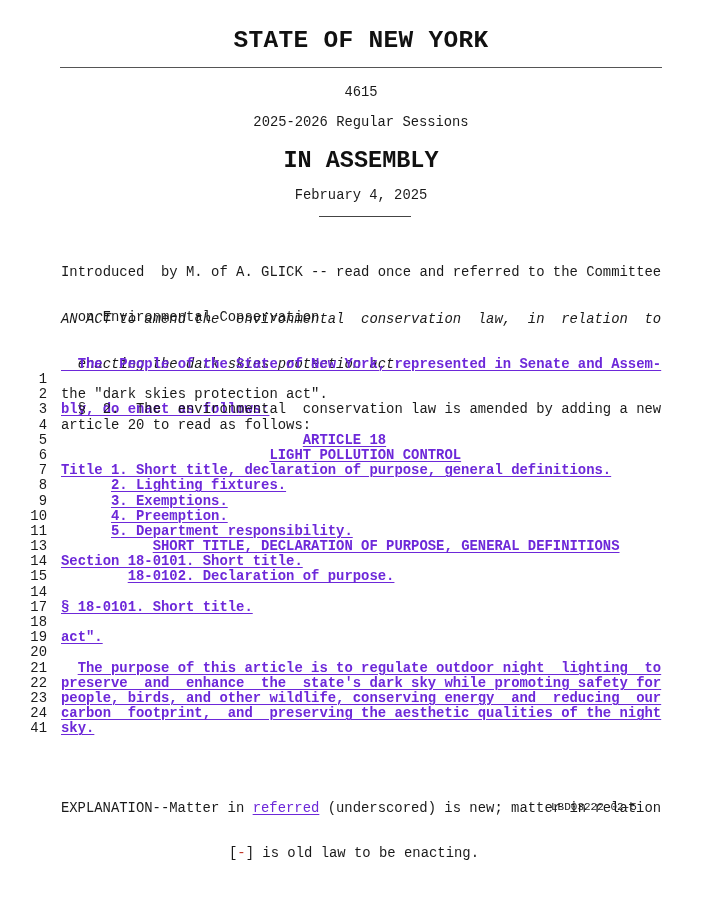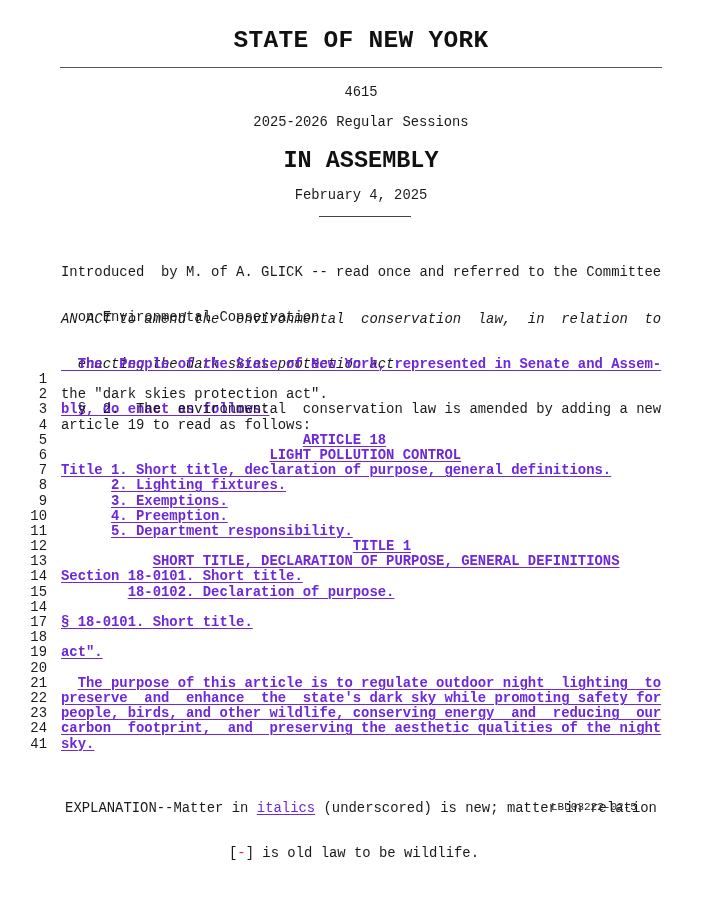--- a/index.html
+++ b/index.html
@@ -58,42 +58,41 @@
 
 <div class="abs para" style="top:326px;">
   <div><span class="green">  The  People of the State of New York, represented in Senate and Assem-</span></div>
   <div><span class="green">bly, do enact as follows:</span></div>
 </div>
 
 <div class="abs body-lines" id="body-lines">
     <div class="ln-row"><span class="ln-num">1</span></div>
     <div class="ln-row"><span class="ln-num">2</span><span class="ln-text"><span></span><span>the "dark skies protection act".</span></span></div>
     <div class="ln-row"><span class="ln-num">3</span><span class="ln-text"><span>  </span><span>§  2.  The  environmental  conservation law is amended by adding a new</span></span></div>
-    <div class="ln-row"><span class="ln-num">4</span><span class="ln-text"><span></span><span>article 19 to read as follows:</span></span></div>
+    <div class="ln-row"><span class="ln-num">4</span><span class="ln-text"><span></span><span>article 20 to read as follows:</span></span></div>
     <div class="ln-row"><span class="ln-num">5</span><span class="ln-text"><span>                             </span><span class="green">ARTICLE 18</span></span></div>
     <div class="ln-row"><span class="ln-num">6</span><span class="ln-text"><span>                         </span><span class="green">LIGHT POLLUTION CONTROL</span></span></div>
     <div class="ln-row"><span class="ln-num">7</span><span class="ln-text"><span></span><span class="green">Title 1. Short title, declaration of purpose, general definitions.</span></span></div>
     <div class="ln-row"><span class="ln-num">8</span><span class="ln-text"><span>      </span><span class="green">2. Lighting fixtures.</span></span></div>
     <div class="ln-row"><span class="ln-num">9</span><span class="ln-text"><span>      </span><span class="green">3. Exemptions.</span></span></div>
     <div class="ln-row"><span class="ln-num">10</span><span class="ln-text"><span>      </span><span class="green">4. Preemption.</span></span></div>
     <div class="ln-row"><span class="ln-num">11</span><span class="ln-text"><span>      </span><span class="green">5. Department responsibility.</span></span></div>
-    <div class="ln-row"><span class="ln-num">12</span><span class="ln-text"><span>                                   </span><span class="green">TITLE 1</span></span></div>
     <div class="ln-row"><span class="ln-num">13</span><span class="ln-text"><span>           </span><span class="green">SHORT TITLE, DECLARATION OF PURPOSE, GENERAL DEFINITIONS</span></span></div>
     <div class="ln-row"><span class="ln-num">14</span><span class="ln-text"><span></span><span class="green">Section 18-0101. Short title.</span></span></div>
     <div class="ln-row"><span class="ln-num">15</span><span class="ln-text"><span>        </span><span class="green">18-0102. Declaration of purpose.</span></span></div>
     <div class="ln-row"><span class="ln-num">14</span></div>
     <div class="ln-row"><span class="ln-num">17</span><span class="ln-text"><span></span><span class="green">§ 18-0101. Short title.</span></span></div>
     <div class="ln-row"><span class="ln-num">18</span></div>
     <div class="ln-row"><span class="ln-num">19</span><span class="ln-text"><span></span><span class="green">act".</span></span></div>
     <div class="ln-row"><span class="ln-num">20</span></div>
     <div class="ln-row"><span class="ln-num">21</span><span class="ln-text"><span>  </span><span class="green">The purpose of this article is to regulate outdoor night  lighting  to</span></span></div>
     <div class="ln-row"><span class="ln-num">22</span><span class="ln-text"><span></span><span class="green">preserve  and  enhance  the  state's dark sky while promoting safety for</span></span></div>
     <div class="ln-row"><span class="ln-num">23</span><span class="ln-text"><span></span><span class="green">people, birds, and other wildlife, conserving energy  and  reducing  our</span></span></div>
     <div class="ln-row"><span class="ln-num">24</span><span class="ln-text"><span></span><span class="green">carbon  footprint,  and  preserving the aesthetic qualities of the night</span></span></div>
     <div class="ln-row"><span class="ln-num">41</span><span class="ln-text"><span></span><span class="green">sky.</span></span></div>
   </div>
 
 <div class="abs expl">
-  <div><span>EXPLANATION--Matter in </span><span class="green" style="font-weight:normal">italics</span><span> (underscored) is new; matter in relation</span></div>
-  <div style="margin-left:-14px"><span>[</span><span class="red">-</span><span>] is old law to be wildlife.</span></div>
+  <div><span>EXPLANATION--Matter in </span><span class="green" style="font-weight:normal">referred</span><span> (underscored) is new; matter in relation</span></div>
+  <div style="margin-left:-14px"><span>[</span><span class="red">-</span><span>] is old law to be enacting.</span></div>
 </div>
 
 <div class="abs code">LBD03222-02-5</div>
 
 </body></html>

